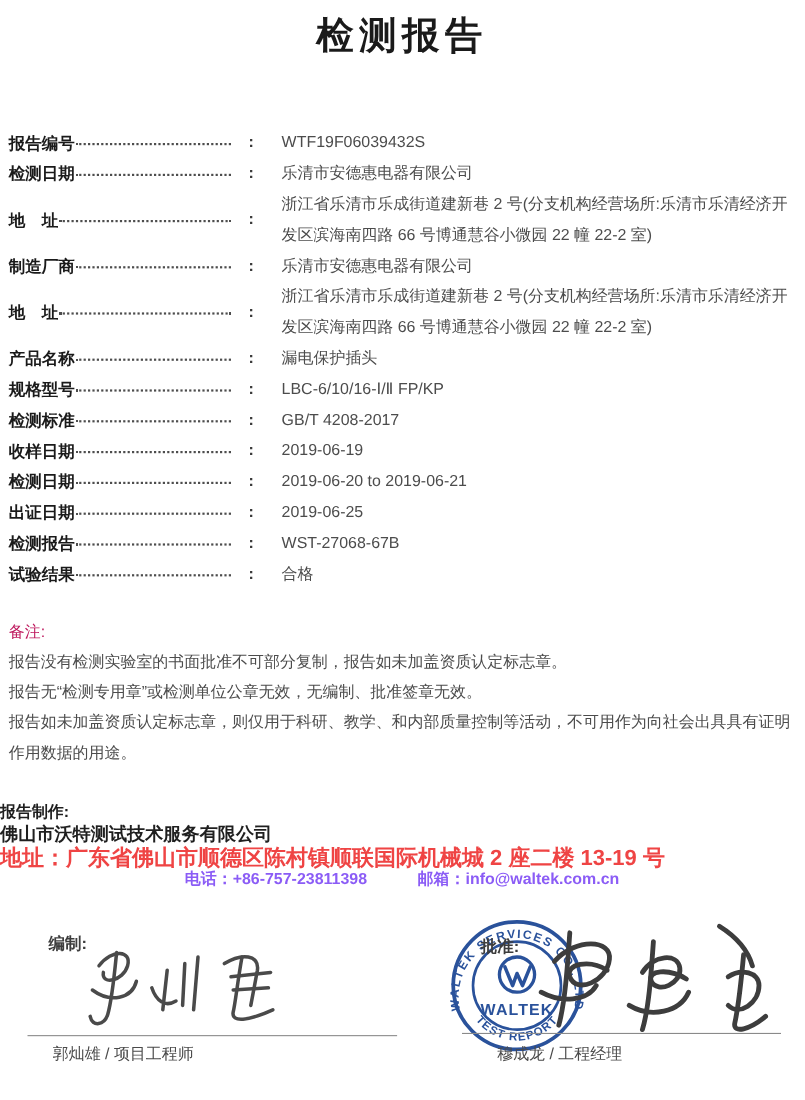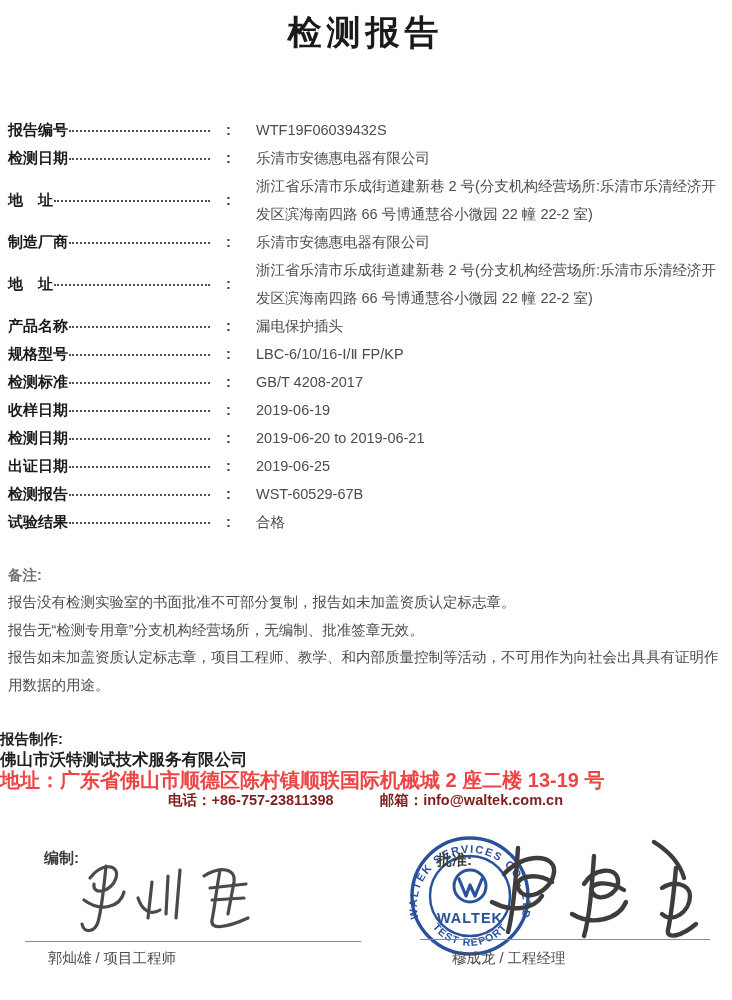--- a/index.html
+++ b/index.html
@@ -52,30 +52,30 @@
     text-align:left;
     padding-left:14px;
   }
   .row .value{
     color:#4c4c4c;
     line-height:28px;
     padding-right:4px;
   }
   
   .remarks{margin:26px 10px 0 8px;font-size:14.5px;color:#3f3f3f;}
-  .remarks .rh{font-weight:700;color:#737373;line-height:27px;}
+  .remarks .rh{font-weight:400;color:#be185d;line-height:27px;}
   .remarks p{margin:0;line-height:27.5px;color:#4c4c4c;}
   
   .footer{margin-top:31px;text-align:left;}
   .footer .fh{font-size:14.5px;font-weight:700;color:#1f1f1f;line-height:19px;}
   .footer .company{font-size:16.5px;font-weight:700;color:#1f1f1f;line-height:21px;}
   .footer .addr{font-size:20px;font-weight:700;color:#ef4444;line-height:20px;}
   .footer .contact{
     display:flex;justify-content:center;gap:46px;
-    font-size:14.5px;font-weight:700;color:#7f1d1d;line-height:20px;
+    font-size:14.5px;font-weight:700;color:#8b5cf6;line-height:20px;
   }
   
   .abs{position:absolute;}
   .sig-label{font-size:15px;font-weight:700;color:#3d3d3d;z-index:3;}
   .sig-svg path{fill:none;stroke-linecap:round;stroke-linejoin:round;}
   .sig-line{border-top:1.6px solid #8a8a8a;z-index:1;}
   .sig-caption{font-size:14.5px;color:#4a4a4a;z-index:3;}
   .seal-svg{z-index:0;}
   .seal-svg text{font-family:"Liberation Sans","DejaVu Sans",sans-serif;}
 </style>
@@ -175,37 +175,37 @@
         </span>
       <span class="colon">:</span>
       <span class="value">2019-06-25</span>
     </div>
     <div class="row">
       <span class="labelcell">
           <span>检测报告</span>
           <span class="dots"></span>
         </span>
       <span class="colon">:</span>
-      <span class="value">WST-60529-67B</span>
+      <span class="value">WST-27068-67B</span>
     </div>
     <div class="row">
       <span class="labelcell">
           <span>试验结果</span>
           <span class="dots"></span>
         </span>
       <span class="colon">:</span>
       <span class="value">合格</span>
     </div>
   </div>
 
   <div class="remarks">
     <div class="rh">备注:</div>
     <p>报告没有检测实验室的书面批准不可部分复制，报告如未加盖资质认定标志章。</p>
-    <p>报告无“检测专用章”分支机构经营场所，无编制、批准签章无效。</p>
-    <p>报告如未加盖资质认定标志章，项目工程师、教学、和内部质量控制等活动，不可用作为向社会出具具有证明作用数据的用途。</p>
+    <p>报告无“检测专用章”或检测单位公章无效，无编制、批准签章无效。</p>
+    <p>报告如未加盖资质认定标志章，则仅用于科研、教学、和内部质量控制等活动，不可用作为向社会出具具有证明作用数据的用途。</p>
   </div>
 
   <div class="footer">
     <div class="fh">报告制作:</div>
     <div class="company">佛山市沃特测试技术服务有限公司</div>
     <div class="addr">地址：广东省佛山市顺德区陈村镇顺联国际机械城 2 座二楼 13-19 号</div>
     <div class="contact">
       <span>电话：+86-757-23811398</span>
       <span>邮箱：info@waltek.com.cn</span>
     </div>

